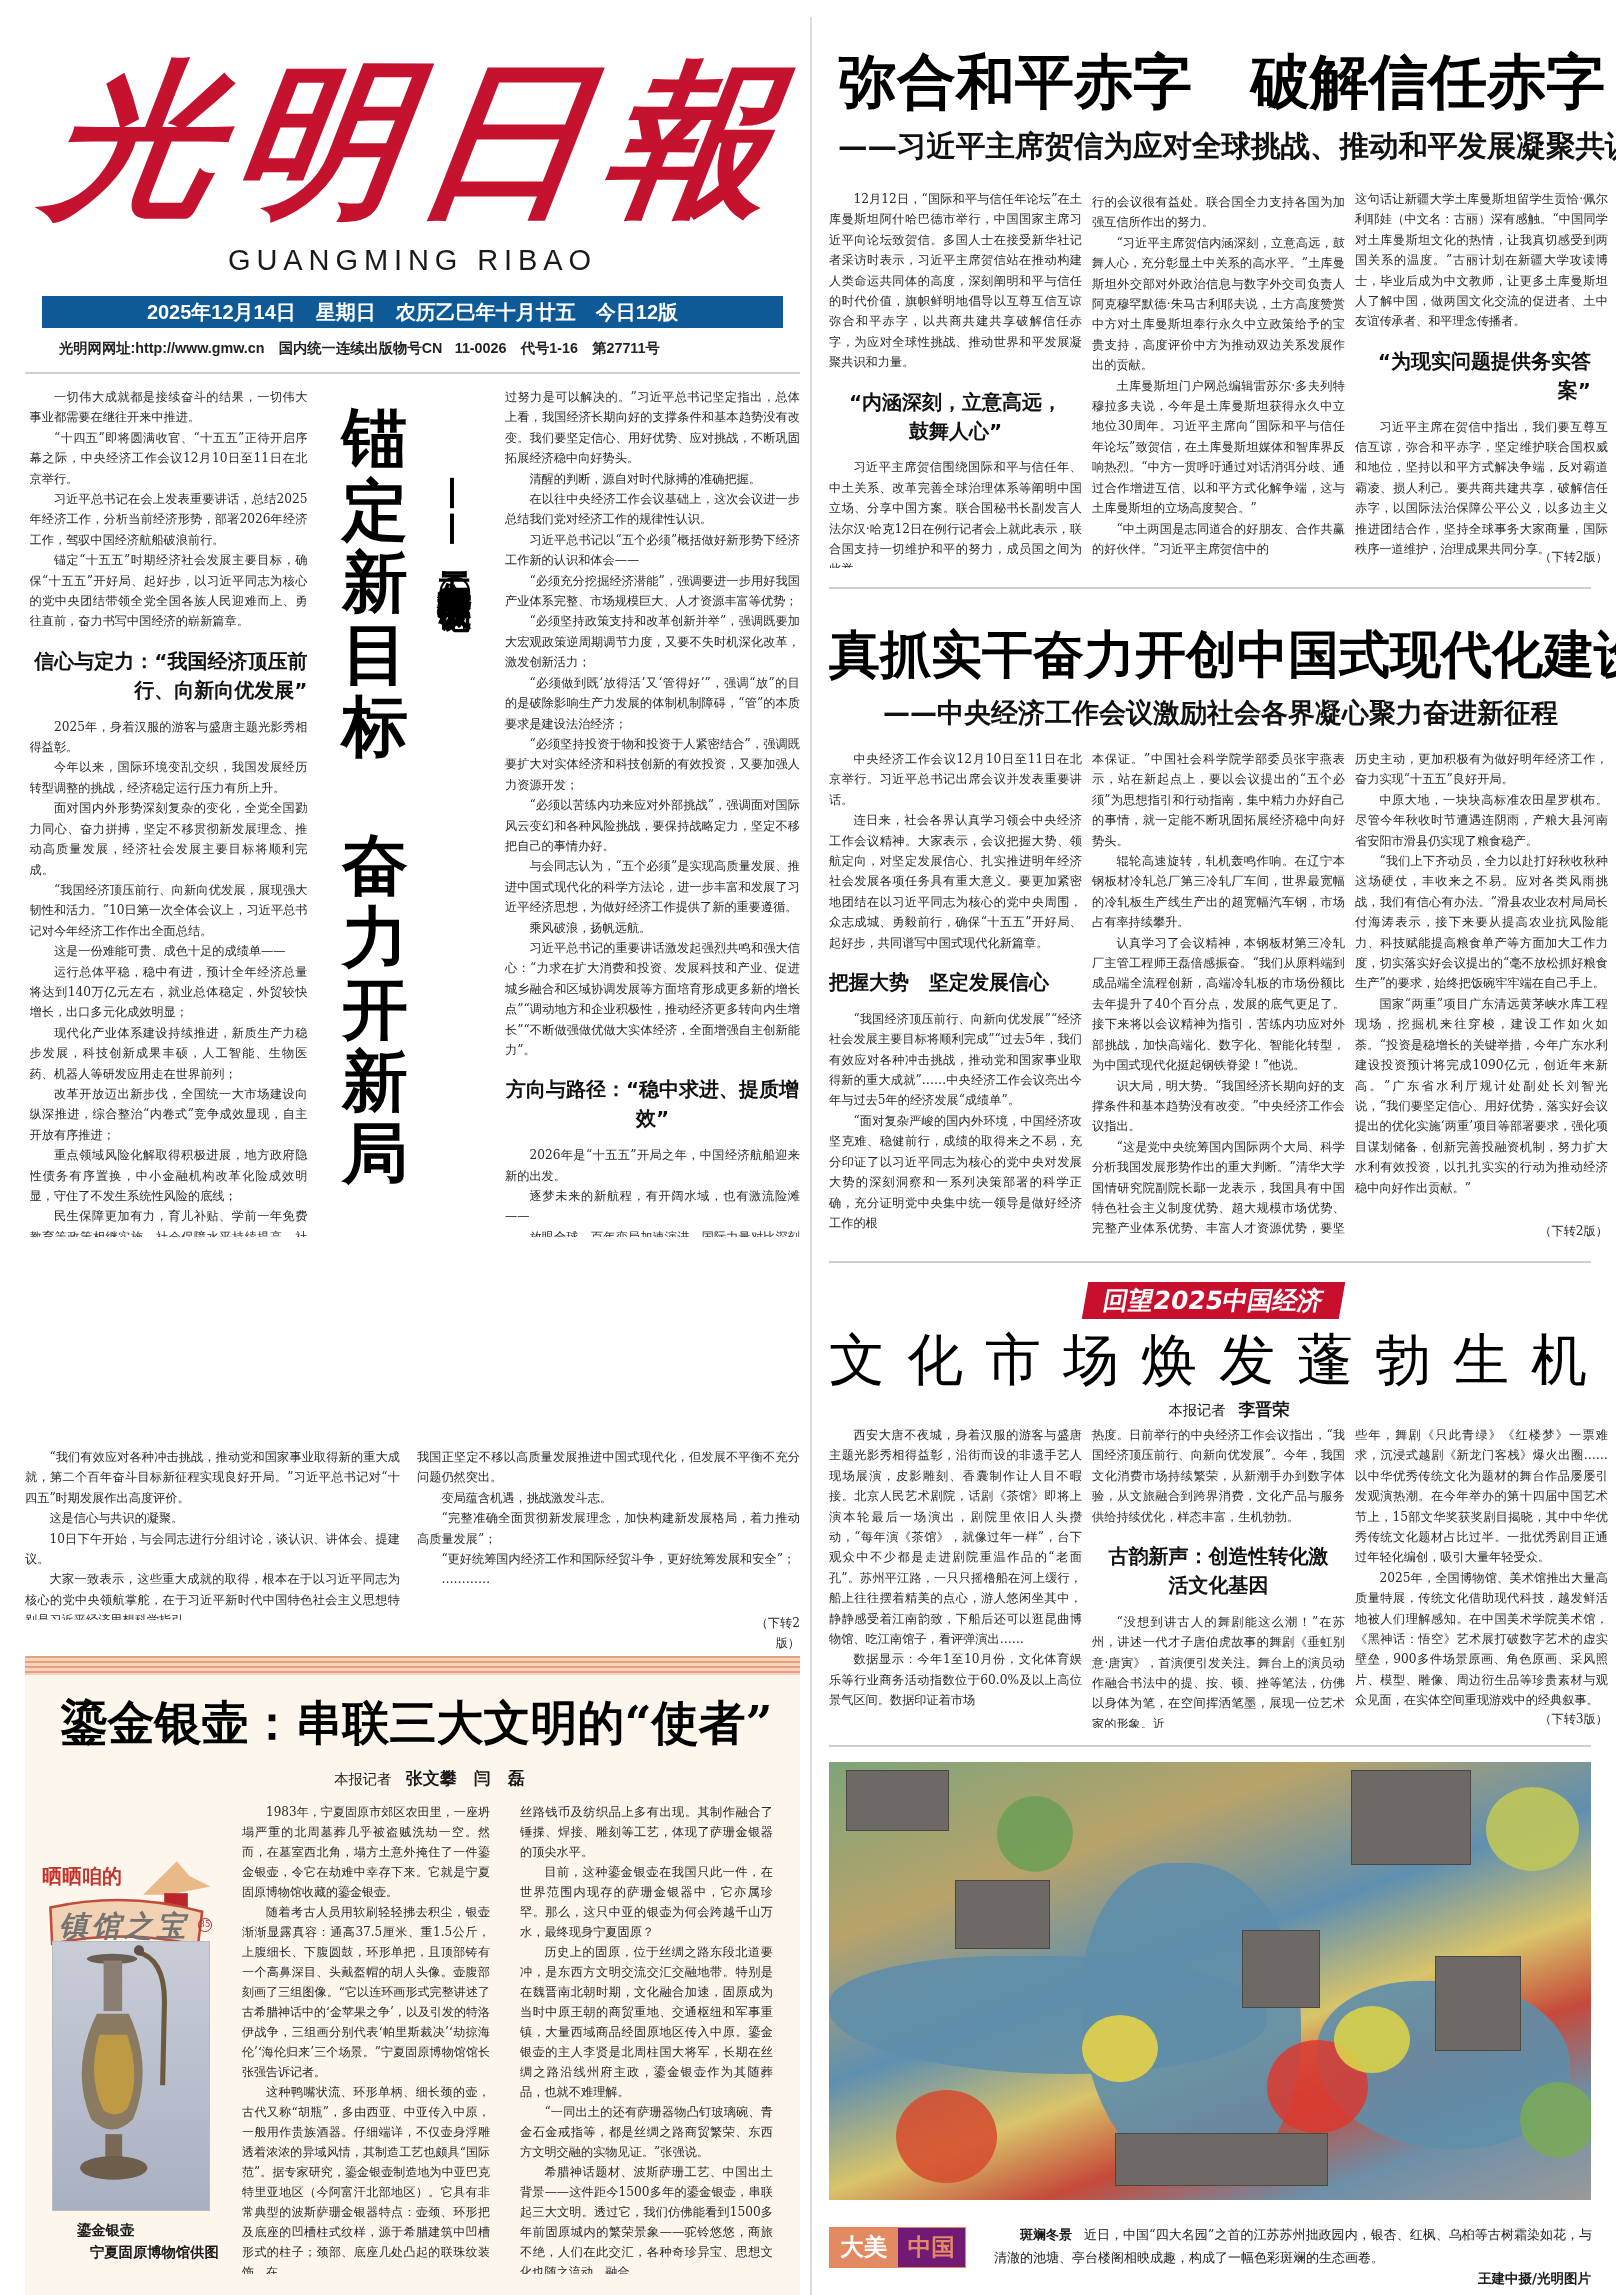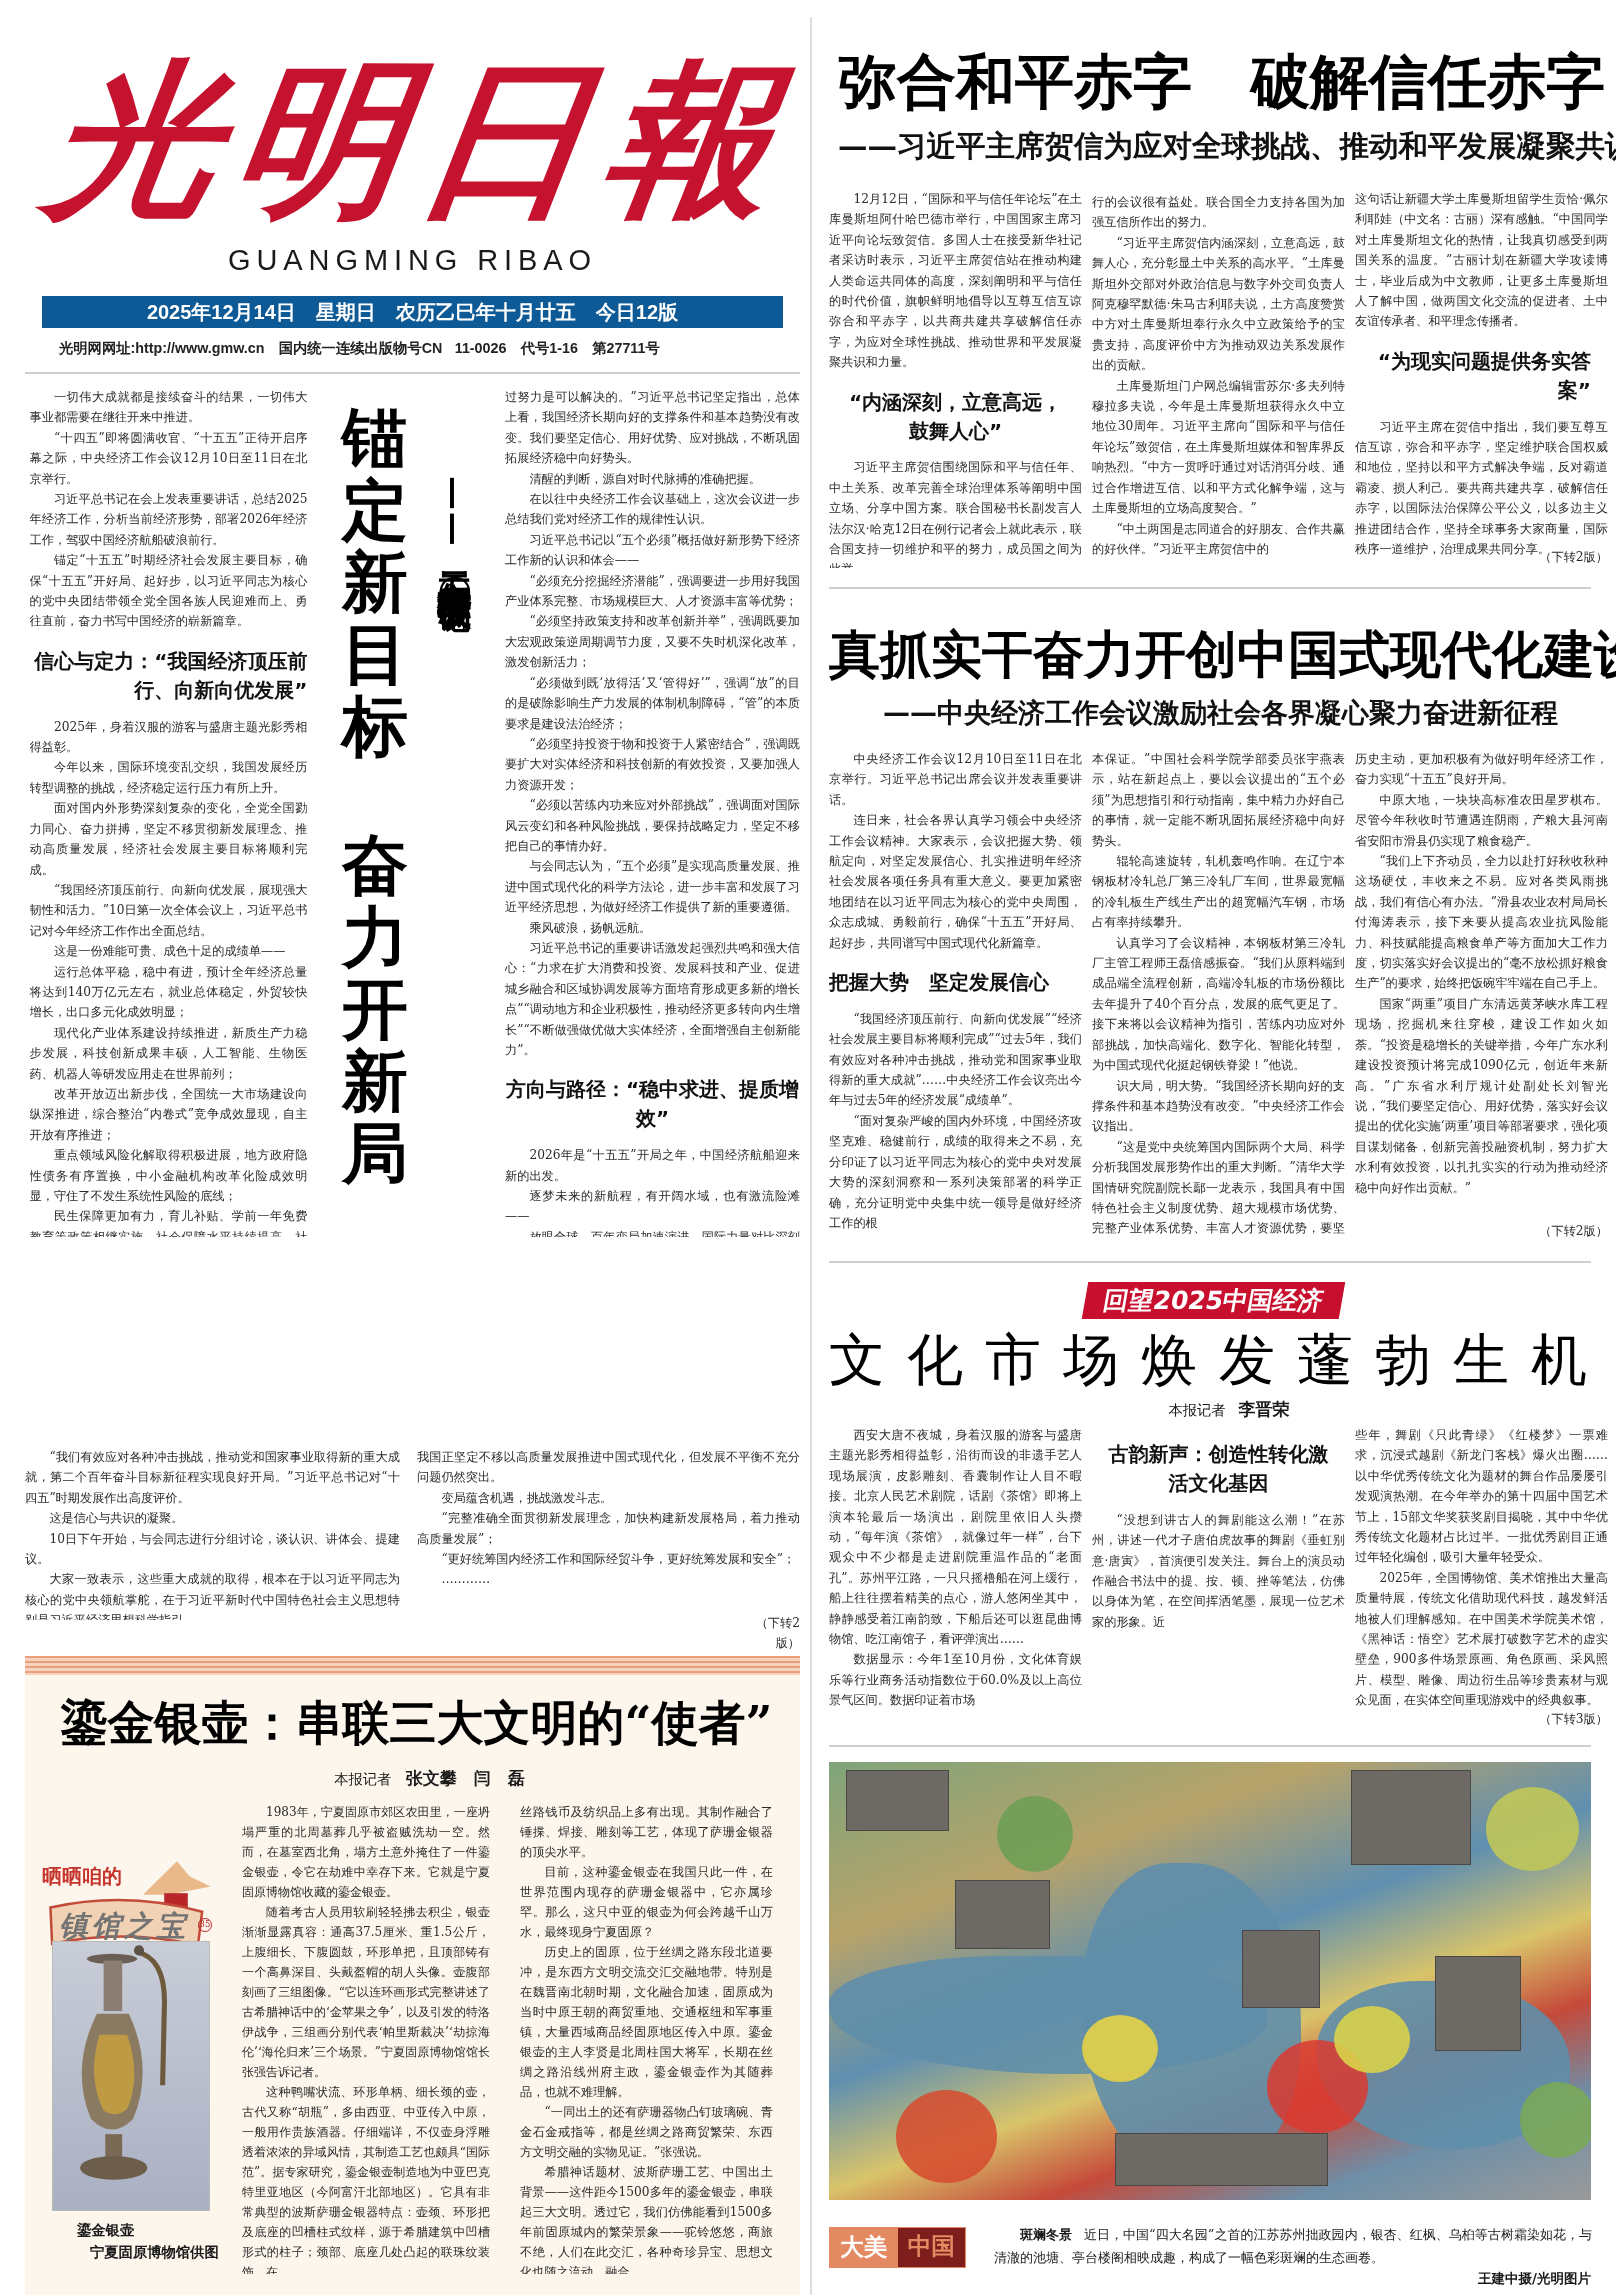--- a/index.html
+++ b/index.html
@@ -217,20 +217,21 @@
 <div class="abs" style="left:1128px;top:1398px;width:202px;text-align:center;font-size:14.3px;">
   <span>本报记者</span>
   <b style="font-size:17px;margin-left:8.4px;">李晋荣</b>
 </div>
 
 <div class="abs col" style="left:829px;top:1425px;width:253px;height:303px;overflow:hidden;">
   <p>西安大唐不夜城，身着汉服的游客与盛唐主题光影秀相得益彰，沿街而设的非遗手艺人现场展演，皮影雕刻、香囊制作让人目不暇接。北京人民艺术剧院，话剧《茶馆》即将上演本轮最后一场演出，剧院里依旧人头攒动，“每年演《茶馆》，就像过年一样”，台下观众中不少都是走进剧院重温作品的“老面孔”。苏州平江路，一只只摇橹船在河上缓行，船上往往摆着精美的点心，游人悠闲坐其中，静静感受着江南韵致，下船后还可以逛昆曲博物馆、吃江南馆子，看评弹演出……</p>
   <p>数据显示：今年1至10月份，文化体育娱乐等行业商务活动指数位于60.0%及以上高位景气区间。数据印证着市场</p>
 </div>
 <div class="abs col" style="left:1092px;top:1425px;width:253px;height:303px;overflow:hidden;">
+  <p style="text-indent:0;">热度。日前举行的中央经济工作会议指出，“我国经济顶压前行、向新向优发展”。今年，我国文化消费市场持续繁荣，从新潮手办到数字体验，从文旅融合到跨界消费，文化产品与服务供给持续优化，样态丰富，生机勃勃。</p>
   <h4 class="sub-h" style="text-align:center;padding:0 8.4px;">古韵新声：创造性转化激活文化基因</h4>
   <p>“没想到讲古人的舞剧能这么潮！”在苏州，讲述一代才子唐伯虎故事的舞剧《垂虹别意·唐寅》，首演便引发关注。舞台上的演员动作融合书法中的提、按、顿、挫等笔法，仿佛以身体为笔，在空间挥洒笔墨，展现一位艺术家的形象。近</p>
 </div>
 <div class="abs col" style="left:1355px;top:1425px;width:253px;height:303px;overflow:hidden;">
   <p style="text-indent:0;">些年，舞剧《只此青绿》《红楼梦》一票难求，沉浸式越剧《新龙门客栈》爆火出圈……以中华优秀传统文化为题材的舞台作品屡屡引发观演热潮。在今年举办的第十四届中国艺术节上，15部文华奖获奖剧目揭晓，其中中华优秀传统文化题材占比过半。一批优秀剧目正通过年轻化编创，吸引大量年轻受众。</p>
   <p>2025年，全国博物馆、美术馆推出大量高质量特展，传统文化借助现代科技，越发鲜活地被人们理解感知。在中国美术学院美术馆，《黑神话：悟空》艺术展打破数字艺术的虚实壁垒，900多件场景原画、角色原画、采风照片、模型、雕像、周边衍生品等珍贵素材与观众见面，在实体空间重现游戏中的经典叙事。</p>
 </div>
 <div class="abs col" style="left:1507px;top:1709px;width:101px;text-align:right;">（下转3版）</div>
 
 <div class="abs hair" style="left:829px;top:1745px;width:762px;"></div>
@@ -249,19 +250,19 @@
   <div class="tree" style="left:253px;top:253px;width:76px;height:67px;background:#e6d247;opacity:.9;"></div>
   <div class="tree" style="left:438px;top:278px;width:101px;height:93px;background:#d93a30;opacity:.85;"></div>
   <div class="tree" style="left:505px;top:244px;width:76px;height:67px;background:#d8d14a;opacity:.9;"></div>
   <div class="tree" style="left:691px;top:320px;width:76px;height:76px;background:#7aa85a;opacity:.9;"></div>
   <div class="tree" style="left:168px;top:34px;width:76px;height:76px;background:#6f9e57;opacity:.9;"></div>
   <div class="tree" style="left:657px;top:25px;width:93px;height:84px;background:#c0c659;opacity:.9;"></div>
 </div>
 
 <div class="abs damei">
   <span style="background:#e38a63;color:#fff;">大美</span>
-  <span style="background:#7f1d1d;color:#e38a63;font-family:Liberation Mono, monospace;">中国</span>
+  <span style="background:#701a75;color:#e38a63;">中国</span>
 </div>
 <div class="abs" style="left:994px;top:2223px;width:598px;font-size:13px;line-height:23px;text-indent:2em;text-align:justify;">
   <b>斑斓冬景</b><span style="margin-left:11.8px;">近日，中国“四大名园”之首的江苏苏州拙政园内，银杏、红枫、乌桕等古树霜染如花，与清澈的池塘、亭台楼阁相映成趣，构成了一幅色彩斑斓的生态画卷。</span>
 </div>
 <div class="abs" style="left:1389px;top:2270px;width:202px;text-align:right;font-weight:bold;font-size:13.5px;font-family:'DejaVu Sans',sans-serif;">王建中摄/光明图片</div>
 
 
 </body></html>

